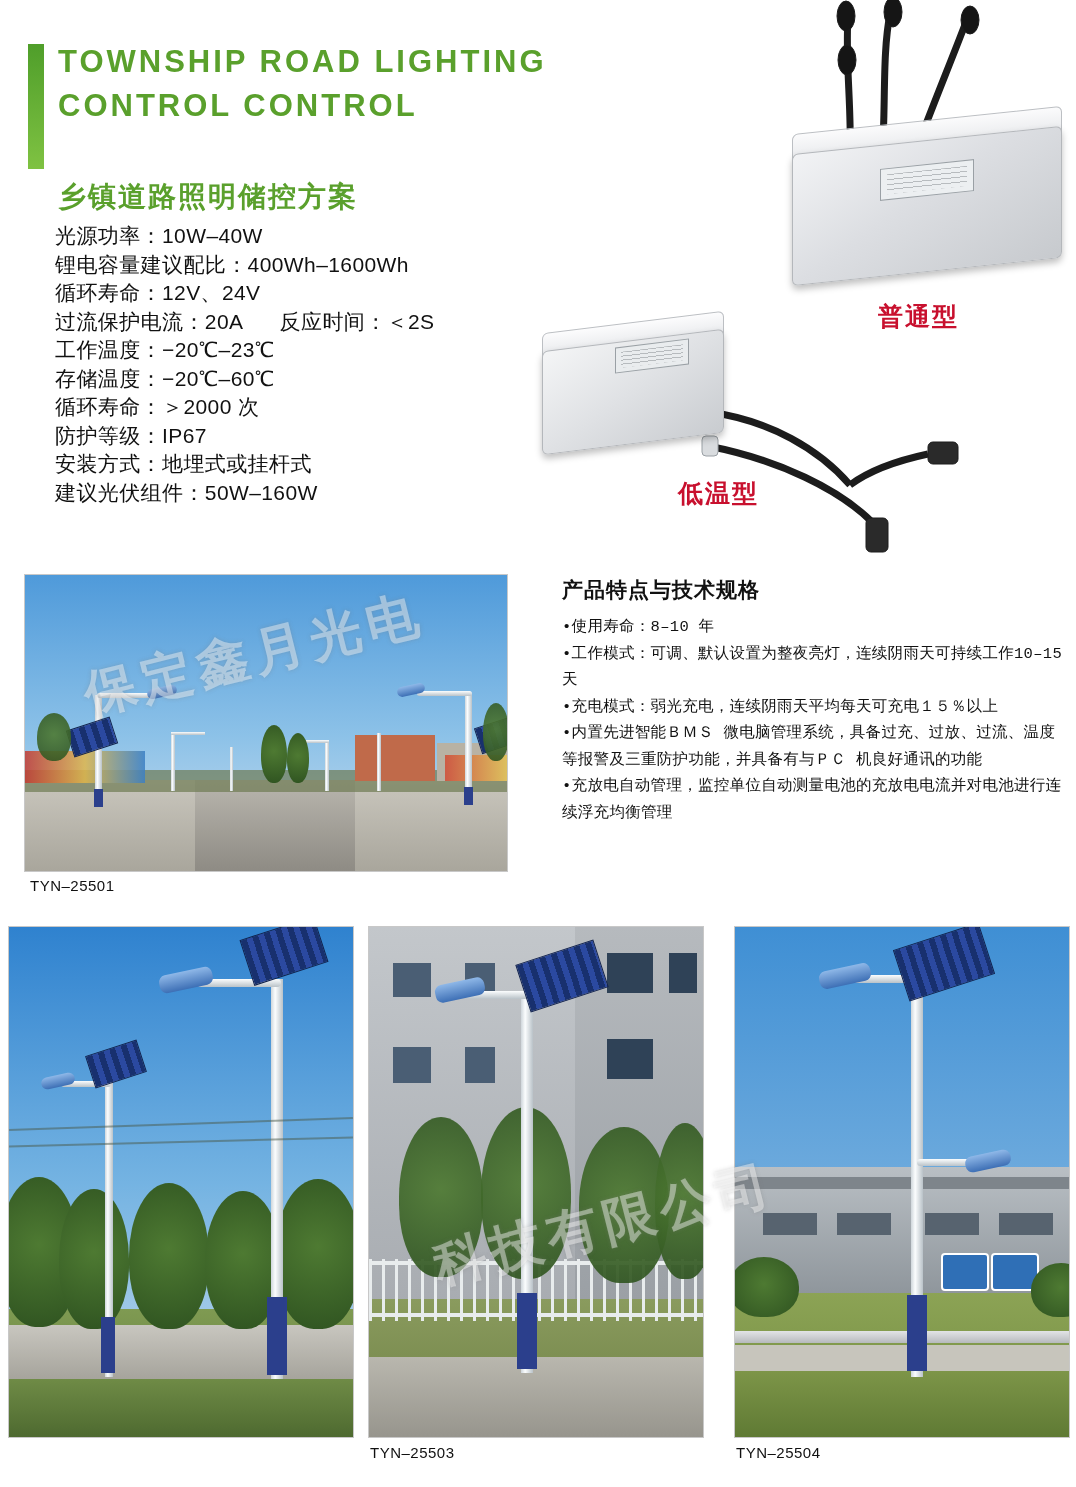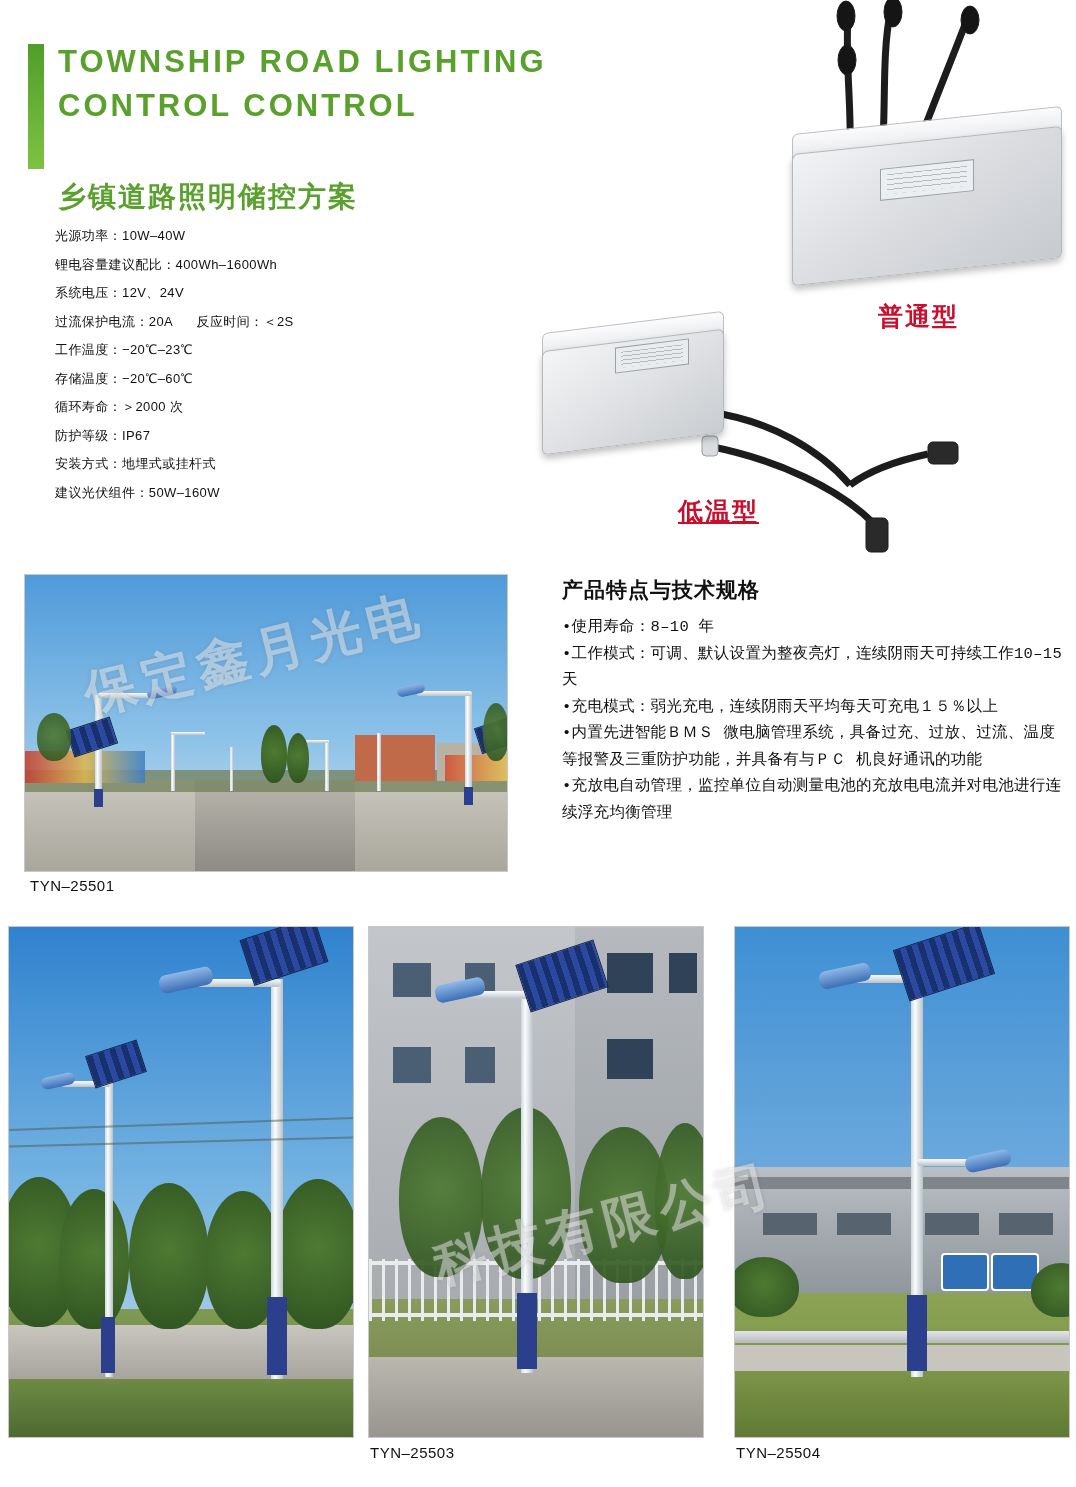--- a/index.html
+++ b/index.html
@@ -56,21 +56,21 @@
   }
 
   
   .specs {
     position: absolute;
     left: 55px;
     top: 222px;
     width: 470px;
   }
   .spec-line {
-    font-size: 13px;
+    font-size: 21px;
     line-height: 28.5px;
     color: #111;
     white-space: pre;
     letter-spacing: 0.4px;
   }
 
   
   .ctrl-area {
     position: absolute;
     left: 520px;
@@ -166,21 +166,21 @@
   }
   .ctrl-caption {
     position: absolute;
     font-size: 25px;
     font-weight: bold;
     color: #c8102e;
     letter-spacing: 2px;
     white-space: nowrap;
   }
   .cap-normal { left: 358px; top: 300px; }
-  .cap-lowtemp { left: 158px; top: 495px; text-decoration: underline; }
+  .cap-lowtemp { left: 158px; top: 477px; }
 
   
   .features {
     position: absolute;
     left: 562px;
     top: 576px;
     width: 500px;
   }
   .feat-title {
     font-size: 21px;
@@ -262,21 +262,21 @@
 <div class="header">
   <div class="green-bar"></div>
   <div class="title-en1">TOWNSHIP  ROAD  LIGHTING</div>
   <div class="title-en2">CONTROL  CONTROL</div>
   <div class="title-cn">乡镇道路照明储控方案</div>
 </div>
 
 <div class="specs">
   <div class="spec-line">光源功率：10W–40W</div>
   <div class="spec-line">锂电容量建议配比：400Wh–1600Wh</div>
-  <div class="spec-line">系统电压：12V、24V</div>
+  <div class="spec-line">循环寿命：12V、24V</div>
   <div class="spec-line">过流保护电流：20A      反应时间：＜2S</div>
   <div class="spec-line">工作温度：−20℃–23℃</div>
   <div class="spec-line">存储温度：−20℃–60℃</div>
   <div class="spec-line">循环寿命：＞2000 次</div>
   <div class="spec-line">防护等级：IP67</div>
   <div class="spec-line">安装方式：地埋式或挂杆式</div>
   <div class="spec-line">建议光伏组件：50W–160W</div>
 </div>
 
 <div class="ctrl-area">

